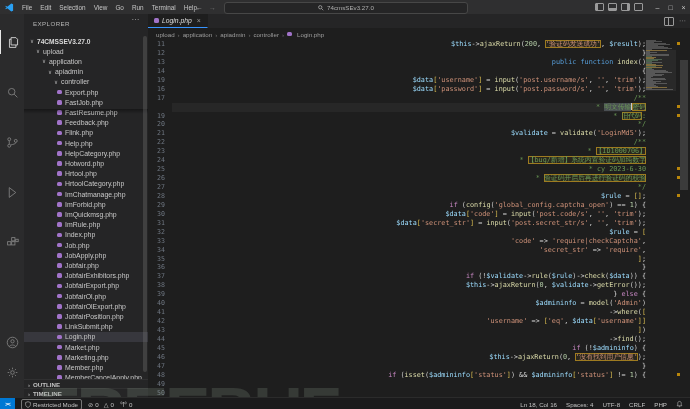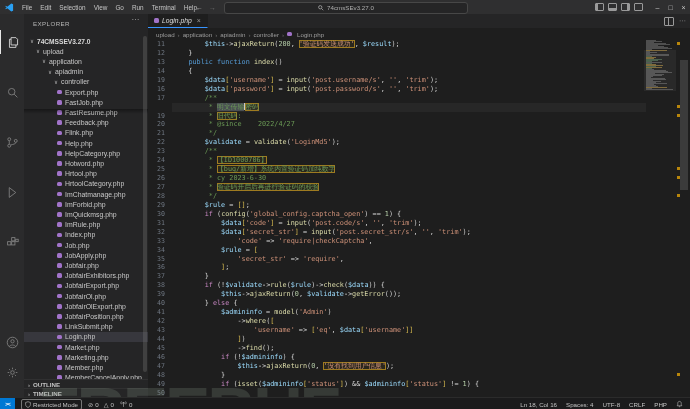--- a/index.html
+++ b/index.html
@@ -54,21 +54,21 @@
   .splitico::before{content:"";position:absolute;left:3px;top:0;bottom:0;width:1px;background:#9a9a9a;}
   .breadcrumb{position:absolute;left:0;top:14px;right:0;height:12px;display:flex;align-items:center;font-size:6.2px;color:#9d9d9d;padding-left:8px;gap:3px;}
   .breadcrumb .sep{color:#6f6f6f;}
   .bc-item{display:flex;align-items:center;gap:2px;}
   
   #gutter{position:absolute;left:0;top:26px;width:22px;bottom:0;overflow:hidden;}
   .gnum{height:8.95px;line-height:8.95px;text-align:right;padding-right:5px;color:#6e7681;
         font-family:"DejaVu Sans Mono",monospace;font-size:6.6px;}
   .gnum.cur{color:#c6c6c6;margin-left:37px;}
   #lines{position:absolute;left:24px;top:26px;right:44px;bottom:0;overflow:hidden;}
-  .cline{height:8.95px;line-height:8.95px;white-space:pre;font-family:"DejaVu Sans Mono",monospace;font-size:6.8px;}
+  .cline{height:8.95px;line-height:8.95px;white-space:pre;font-family:"DejaVu Sans Mono",monospace;font-size:6.8px;text-align:right;}
   .cline.curline{background:rgba(255,255,255,.045);}
   .tk-pun{color:#d4d4d4}.tk-kw{color:#569cd6}.tk-ctrl{color:#c586c0}.tk-var{color:#9cdcfe}
   .tk-fn{color:#dcdcaa}.tk-str{color:#ce9178}.tk-num{color:#b5cea8}.tk-cmt{color:#6a9955}.tk-br{color:#d7ba4f}
   .tk-box{box-shadow:inset 0 0 0 1px #9e7b20;background:rgba(158,123,32,.10);}
   .tk-sel{background:#4a4f53;}
   .tk-cur{display:inline-block;width:1px;height:7px;background:#c8c8c8;vertical-align:-1px;}
   
   #minimap{position:absolute;right:14px;top:26px;width:30px;bottom:0;}
   .mbar{height:1px;margin-bottom:0;}
   .mviewport{position:absolute;left:-2px;right:0;top:10px;height:41px;background:rgba(255,255,255,.05);}
@@ -415,35 +415,34 @@
     <div id="lines">
         <div class="cline"><span class="tk-pun">        </span><span class="tk-var">$this</span><span class="tk-pun">-&gt;</span><span class="tk-fn">ajaxReturn</span><span class="tk-pun">(</span><span class="tk-num">200</span><span class="tk-pun">, </span><span class="tk-str tk-box">'验证码发送成功'</span><span class="tk-pun">, </span><span class="tk-var">$result</span><span class="tk-pun">);</span></div>
         <div class="cline"><span class="tk-pun">    }</span></div>
         <div class="cline"><span class="tk-pun">    </span><span class="tk-kw">public</span><span class="tk-pun"> </span><span class="tk-kw">function</span><span class="tk-pun"> </span><span class="tk-fn">index</span><span class="tk-pun">()</span></div>
         <div class="cline"><span class="tk-pun">    {</span></div>
         <div class="cline"><span class="tk-pun">        </span><span class="tk-var">$data</span><span class="tk-br">[</span><span class="tk-str">'username'</span><span class="tk-br">]</span><span class="tk-pun"> = </span><span class="tk-fn">input</span><span class="tk-pun">(</span><span class="tk-str">'post.username/s'</span><span class="tk-pun">, </span><span class="tk-str">''</span><span class="tk-pun">, </span><span class="tk-str">'trim'</span><span class="tk-pun">);</span></div>
         <div class="cline"><span class="tk-pun">        </span><span class="tk-var">$data</span><span class="tk-br">[</span><span class="tk-str">'password'</span><span class="tk-br">]</span><span class="tk-pun"> = </span><span class="tk-fn">input</span><span class="tk-pun">(</span><span class="tk-str">'post.password/s'</span><span class="tk-pun">, </span><span class="tk-str">''</span><span class="tk-pun">, </span><span class="tk-str">'trim'</span><span class="tk-pun">);</span></div>
         <div class="cline"><span class="tk-cmt">        /**</span></div>
         <div class="cline curline"><span class="tk-cmt">         * </span><span class="tk-cmt tk-sel">明文传输</span><span class="tk-cur"></span><span class="tk-cmt tk-box">密码</span></div>
         <div class="cline"><span class="tk-cmt">         * </span><span class="tk-cmt tk-box">旧代码</span><span class="tk-cmt">:</span></div>
-        <div class="cline"><span class="tk-cmt">         * @since    2022/4/27</span></div>
         <div class="cline"><span class="tk-cmt">         */</span></div>
         <div class="cline"><span class="tk-pun">        </span><span class="tk-var">$validate</span><span class="tk-pun"> = </span><span class="tk-fn">validate</span><span class="tk-pun">(</span><span class="tk-str">'LoginMd5'</span><span class="tk-pun">);</span></div>
         <div class="cline"><span class="tk-cmt">        /**</span></div>
         <div class="cline"><span class="tk-cmt">         * </span><span class="tk-cmt tk-box">【ID1000706】</span></div>
         <div class="cline"><span class="tk-cmt">         * </span><span class="tk-cmt tk-box">【bug/新增】系统内置验证码加纯数字</span></div>
         <div class="cline"><span class="tk-cmt">         * cy 2023-6-30</span></div>
         <div class="cline"><span class="tk-cmt">         * </span><span class="tk-cmt tk-box">验证码开启后再进行验证码的校验</span></div>
         <div class="cline"><span class="tk-cmt">         */</span></div>
         <div class="cline"><span class="tk-pun">        </span><span class="tk-var">$rule</span><span class="tk-pun"> = </span><span class="tk-br">[]</span><span class="tk-pun">;</span></div>
         <div class="cline"><span class="tk-pun">        </span><span class="tk-ctrl">if</span><span class="tk-pun"> (</span><span class="tk-fn">config</span><span class="tk-pun">(</span><span class="tk-str">'global_config.captcha_open'</span><span class="tk-pun">) == </span><span class="tk-num">1</span><span class="tk-pun">) {</span></div>
         <div class="cline"><span class="tk-pun">            </span><span class="tk-var">$data</span><span class="tk-br">[</span><span class="tk-str">'code'</span><span class="tk-br">]</span><span class="tk-pun"> = </span><span class="tk-fn">input</span><span class="tk-pun">(</span><span class="tk-str">'post.code/s'</span><span class="tk-pun">, </span><span class="tk-str">''</span><span class="tk-pun">, </span><span class="tk-str">'trim'</span><span class="tk-pun">);</span></div>
         <div class="cline"><span class="tk-pun">            </span><span class="tk-var">$data</span><span class="tk-br">[</span><span class="tk-str">'secret_str'</span><span class="tk-br">]</span><span class="tk-pun"> = </span><span class="tk-fn">input</span><span class="tk-pun">(</span><span class="tk-str">'post.secret_str/s'</span><span class="tk-pun">, </span><span class="tk-str">''</span><span class="tk-pun">, </span><span class="tk-str">'trim'</span><span class="tk-pun">);</span></div>
+        <div class="cline"><span class="tk-pun">            </span><span class="tk-var">$rule</span><span class="tk-pun"> = </span><span class="tk-br">[</span></div>
         <div class="cline"><span class="tk-pun">                </span><span class="tk-str">'code'</span><span class="tk-pun"> =&gt; </span><span class="tk-str">'require|checkCaptcha'</span><span class="tk-pun">,</span></div>
-        <div class="cline"><span class="tk-pun">            </span><span class="tk-var">$rule</span><span class="tk-pun"> = </span><span class="tk-br">[</span></div>
         <div class="cline"><span class="tk-pun">                </span><span class="tk-str">'secret_str'</span><span class="tk-pun"> =&gt; </span><span class="tk-str">'require'</span><span class="tk-pun">,</span></div>
         <div class="cline"><span class="tk-pun">            </span><span class="tk-br">]</span><span class="tk-pun">;</span></div>
         <div class="cline"><span class="tk-pun">        }</span></div>
         <div class="cline"><span class="tk-pun">        </span><span class="tk-ctrl">if</span><span class="tk-pun"> (!</span><span class="tk-var">$validate</span><span class="tk-pun">-&gt;</span><span class="tk-fn">rule</span><span class="tk-pun">(</span><span class="tk-var">$rule</span><span class="tk-pun">)-&gt;</span><span class="tk-fn">check</span><span class="tk-pun">(</span><span class="tk-var">$data</span><span class="tk-pun">)) {</span></div>
         <div class="cline"><span class="tk-pun">            </span><span class="tk-var">$this</span><span class="tk-pun">-&gt;</span><span class="tk-fn">ajaxReturn</span><span class="tk-pun">(</span><span class="tk-num">0</span><span class="tk-pun">, </span><span class="tk-var">$validate</span><span class="tk-pun">-&gt;</span><span class="tk-fn">getError</span><span class="tk-pun">());</span></div>
         <div class="cline"><span class="tk-pun">        } </span><span class="tk-ctrl">else</span><span class="tk-pun"> {</span></div>
         <div class="cline"><span class="tk-pun">            </span><span class="tk-var">$admininfo</span><span class="tk-pun"> = </span><span class="tk-fn">model</span><span class="tk-pun">(</span><span class="tk-str">'Admin'</span><span class="tk-pun">)</span></div>
         <div class="cline"><span class="tk-pun">                -&gt;</span><span class="tk-fn">where</span><span class="tk-pun">(</span><span class="tk-br">[</span></div>
         <div class="cline"><span class="tk-pun">                    </span><span class="tk-str">'username'</span><span class="tk-pun"> =&gt; </span><span class="tk-br">[</span><span class="tk-str">'eq'</span><span class="tk-pun">, </span><span class="tk-var">$data</span><span class="tk-br">[</span><span class="tk-str">'username'</span><span class="tk-br">]]</span></div>
         <div class="cline"><span class="tk-pun">                </span><span class="tk-br">]</span><span class="tk-pun">)</span></div>

